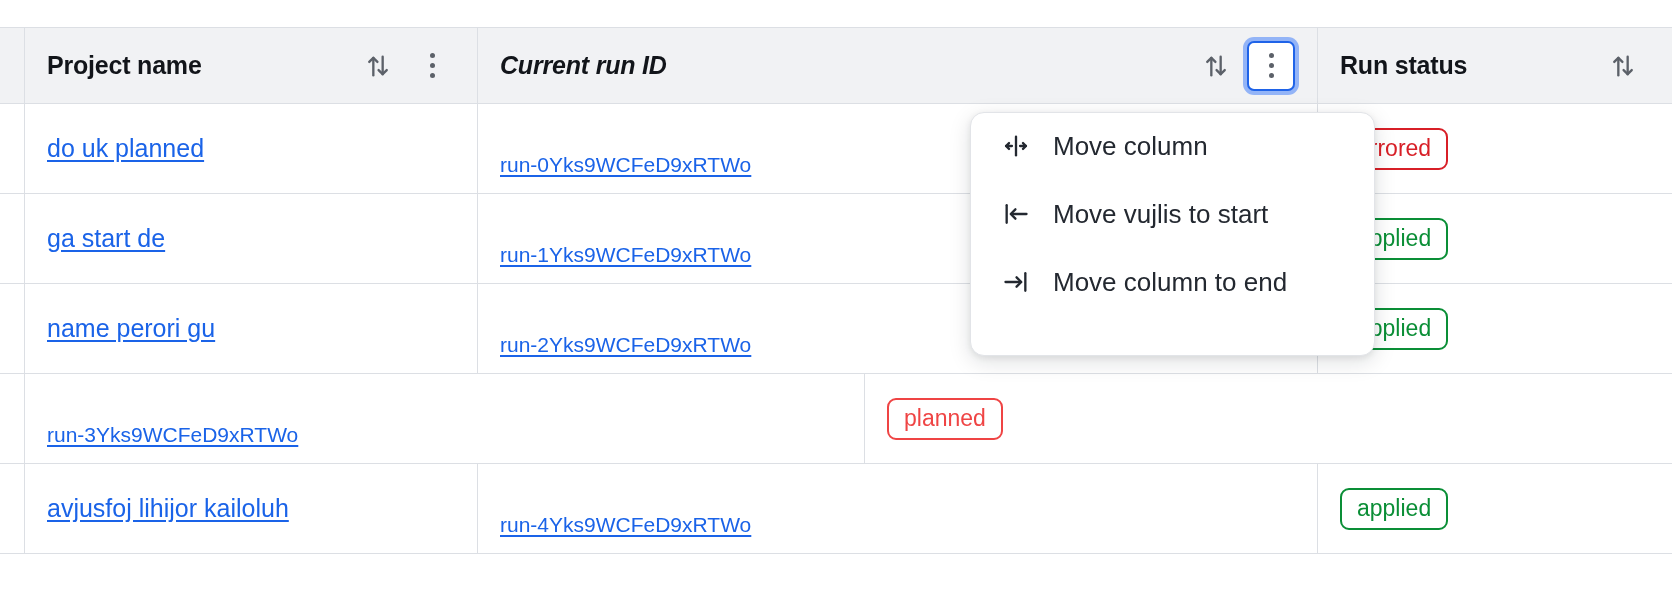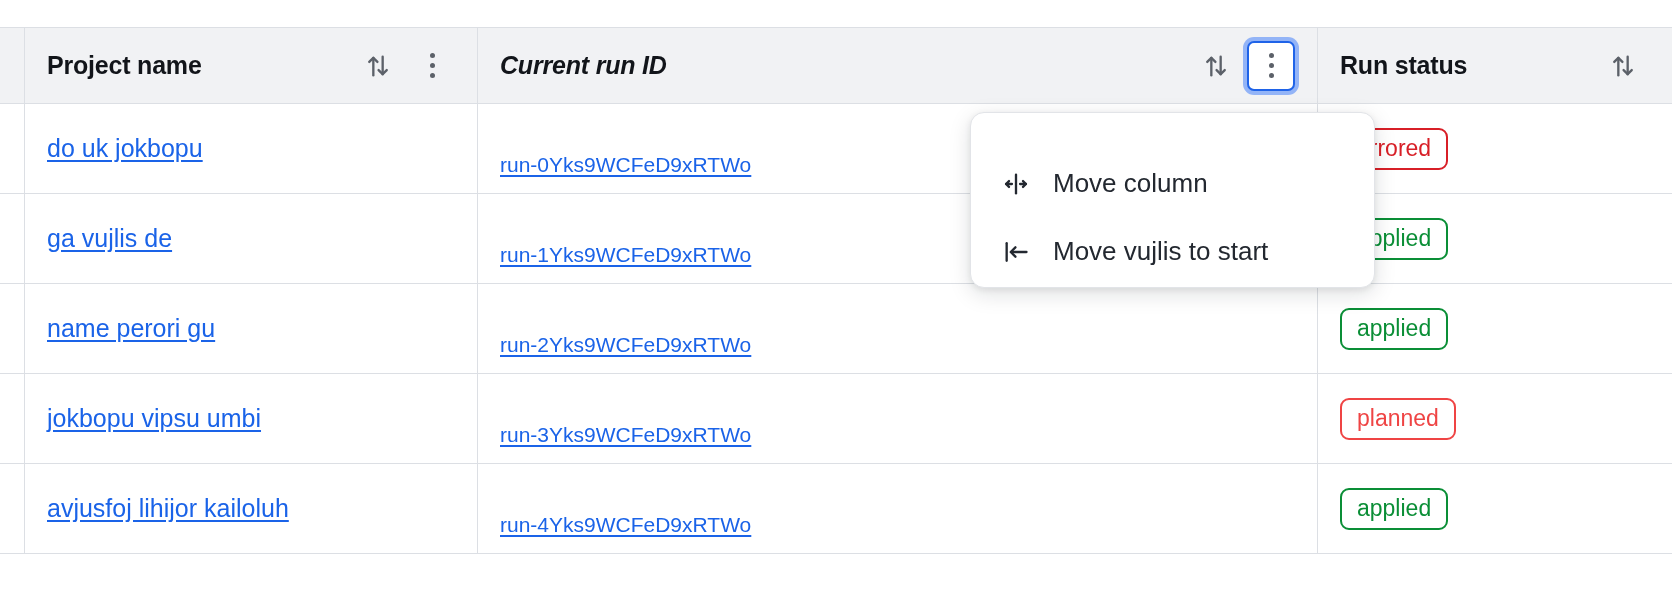--- a/index.html
+++ b/index.html
@@ -120,21 +120,21 @@
     width: 405px;
     background: #ffffff;
     border: 1px solid #e2e4e8;
     border-radius: 14px;
     box-shadow: 0 6px 22px rgba(16,20,28,.13), 0 2px 6px rgba(16,20,28,.08);
     padding: 18px 0 20px 0;
     z-index: 50;
   }
   .menu-item {
     display: flex;
-    align-items: flex-end;
+    align-items: flex-start;
     height: 68px;
     padding: 0 26px 0 30px;
     gap: 22px;
     color: #232830;
     font-size: 26px;
     white-space: nowrap;
     cursor: pointer;
   }
   .menu-ico {
     width: 30px; height: 30px;
@@ -203,34 +203,34 @@
         </svg>
       </div>
     </div>
   </div>
 
   <div class="body-rows">
 
     <div class="row">
       <div class="cell c-gutter"></div>
       <div class="cell c-project">
-        <a class="link">do uk jokbopu</a>
+        <a class="link">do uk planned</a>
       </div>
       <div class="cell c-runid">
         <a class="link runlink">run-0Yks9WCFeD9xRTWo</a>
       </div>
       <div class="cell c-status">
         <span class="badge errored">errored</span>
       </div>
     </div>
 
     <div class="row">
       <div class="cell c-gutter"></div>
       <div class="cell c-project">
-        <a class="link">ga vujlis de</a>
+        <a class="link">ga start de</a>
       </div>
       <div class="cell c-runid">
         <a class="link runlink">run-1Yks9WCFeD9xRTWo</a>
       </div>
       <div class="cell c-status">
         <span class="badge applied">applied</span>
       </div>
     </div>
 
     <div class="row">
@@ -241,23 +241,20 @@
       <div class="cell c-runid">
         <a class="link runlink">run-2Yks9WCFeD9xRTWo</a>
       </div>
       <div class="cell c-status">
         <span class="badge applied">applied</span>
       </div>
     </div>
 
     <div class="row">
       <div class="cell c-gutter"></div>
-      <div class="cell c-project">
-        <a class="link">jokbopu vipsu umbi</a>
-      </div>
       <div class="cell c-runid">
         <a class="link runlink">run-3Yks9WCFeD9xRTWo</a>
       </div>
       <div class="cell c-status">
         <span class="badge planned">planned</span>
       </div>
     </div>
 
     <div class="row">
       <div class="cell c-gutter"></div>
@@ -293,16 +290,26 @@
       <span class="menu-ico">
         <svg width="28" height="28" viewBox="0 0 24 24" fill="none" stroke="#232830" stroke-width="2" stroke-linecap="round" stroke-linejoin="round">
           <path d="M4 4.5v15"></path>
           <path d="M21 12H8"></path>
             <path d="M11.5 8 7.5 12l4 4"></path>
         </svg>
       </span>
       <span>Move vujlis to start</span>
     </div>
 
+    <div class="menu-item">
+      <span class="menu-ico">
+        <svg width="28" height="28" viewBox="0 0 24 24" fill="none" stroke="#232830" stroke-width="2" stroke-linecap="round" stroke-linejoin="round">
+          <path d="M20 4.5v15"></path>
+          <path d="M3 12h13"></path>
+            <path d="M12.5 8l4 4-4 4"></path>
+        </svg>
+      </span>
+      <span>Move column to end</span>
+    </div>
 
   </div>
 
 </div>
 
 </body></html>

